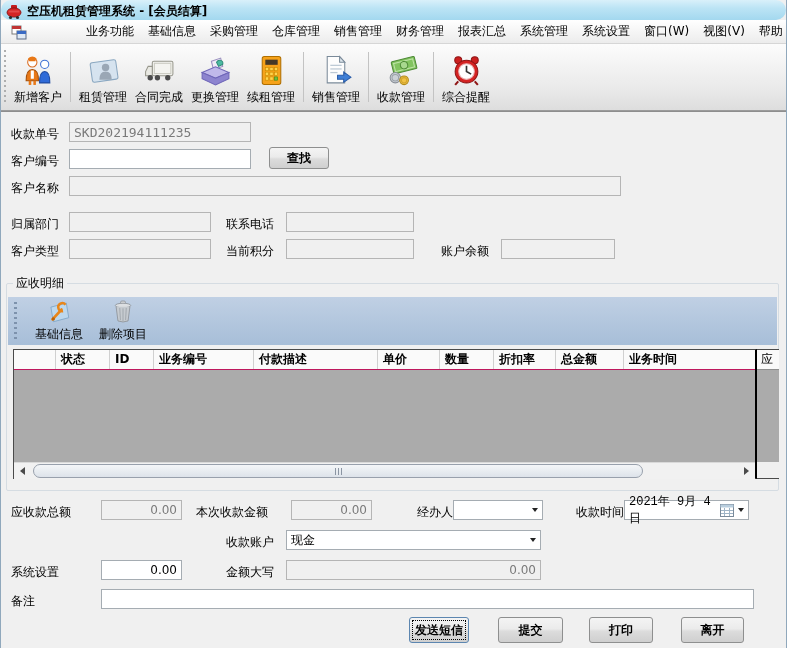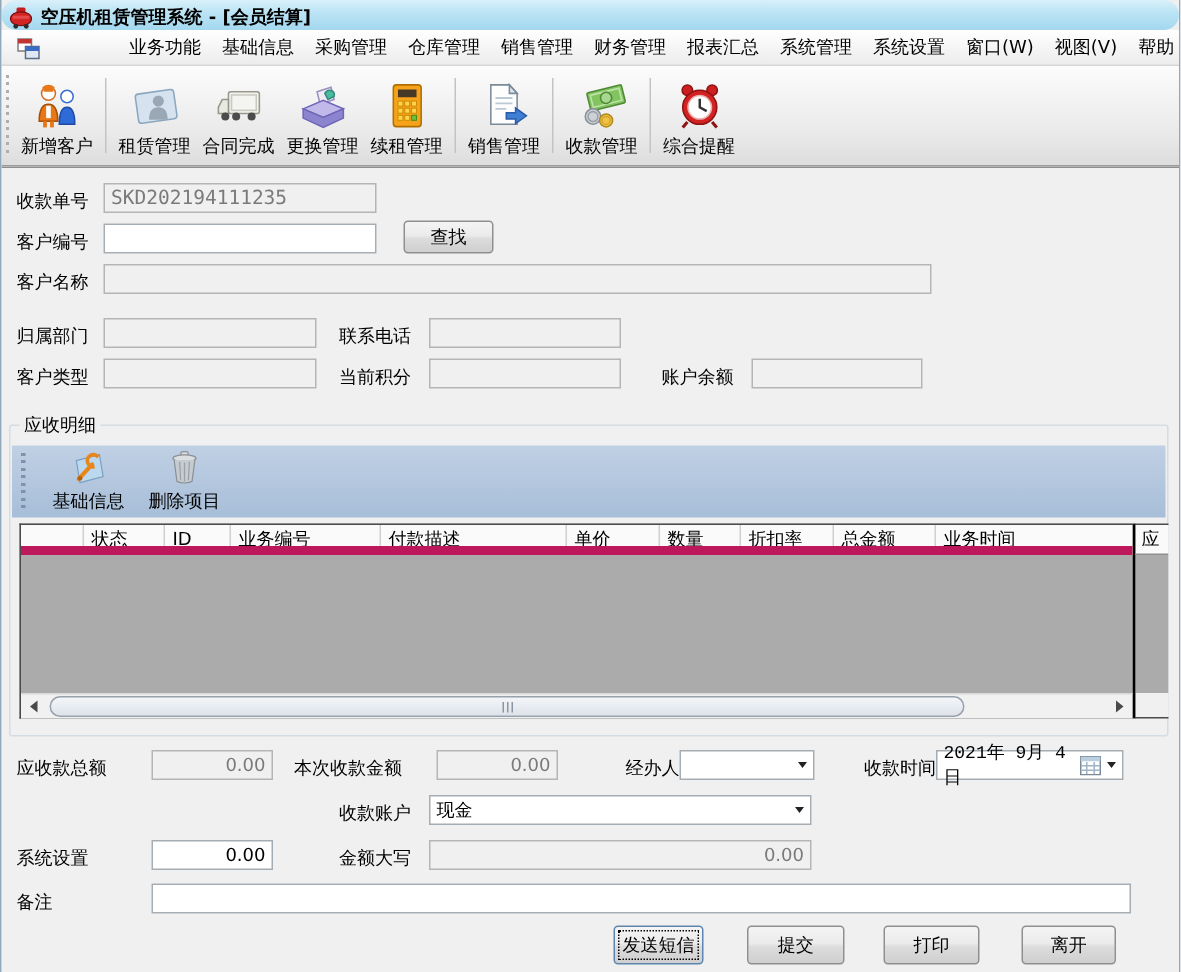--- a/index.html
+++ b/index.html
@@ -29,36 +29,36 @@
   .lbl { position:absolute; white-space:nowrap; }
   .fld { position:absolute; height:20px; display:flex; align-items:center; padding:0 4px; font-size:12px; }
   .ro  { background:#f0f0f0; border:1px solid #b5b5b5; color:#7a7a7a; }
   .ed  { background:#ffffff; border:1px solid #a5acb2; color:#000; }
   .num { justify-content:flex-end; }
   input.fld { font-family:"DejaVu Sans","Liberation Sans",sans-serif; outline:none; display:block; }
   input.num { text-align:right; }
   .mono { font-family:"DejaVu Sans Mono","Liberation Mono",monospace; font-size:13px; }
 
   .btn { position:absolute; border:1px solid #8e8f8f; border-radius:3px; font-size:12px; color:#000;
-         background:linear-gradient(#f4f4f4,#ebebeb 45%,#dcdcdc 55%,#cfcfcf); display:flex; align-items:center; justify-content:center; cursor:default; }
+         background:linear-gradient(#f4f4f4,#ebebeb 45%,#dcdcdc 55%,#cfcfcf); display:flex; align-items:center; justify-content:center; cursor:default;font-weight:bold; }
   .btn.focused { outline:1px dotted #000; outline-offset:-4px; border-color:#5c86b0; }
 
   
   .groupbox { position:absolute; left:5px; top:171px; width:773px; height:208px; border:1px solid #d5dce2; border-radius:2px; }
   .gb-title { position:absolute; left:12px; top:163px; background:#f0f0f0; padding:0 3px; z-index:2; }
 
   
   .dtoolbar { position:absolute; left:7px; top:185px; width:769px; height:48px; background:linear-gradient(#c0d0e4,#a7bed8); display:flex; align-items:center; }
   .d-grip { width:3px; height:38px; margin:0 10px 0 6px; background:repeating-linear-gradient(180deg,#7d92ac 0 2px,transparent 2px 5px); }
   .d-item { width:64px; display:flex; flex-direction:column; align-items:center; gap:1px; cursor:default; }
   .d-item svg { width:26px; height:26px; }
 
   
   .grid { position:absolute; left:12px; top:237px; width:744px; height:130px; background:#ababab; border:1px solid #4a4a4a; border-right:2px solid #000; }
-  .g-head { display:flex; height:20px; background:#fafafa; border-bottom:6px solid #be185d; overflow:hidden; }
+  .g-head { display:flex; height:20px; background:#fafafa; border-bottom:1px solid #be185d; overflow:hidden;font-weight:bold; }
   .g-cell { height:20px; line-height:19px; padding-left:5px; border-right:1px solid #d0d0d0; font-size:12px; white-space:nowrap; overflow:hidden; flex:0 0 auto; }
   .g-cell:nth-child(1){width:42px} .g-cell:nth-child(2){width:54px} .g-cell:nth-child(3){width:44px}
   .g-cell:nth-child(4){width:100px} .g-cell:nth-child(5){width:124px} .g-cell:nth-child(6){width:62px}
   .g-cell:nth-child(7){width:54px} .g-cell:nth-child(8){width:62px} .g-cell:nth-child(9){width:68px}
   .g-cell:nth-child(10){width:131px; border-right:none}
   .g-body { height:92px; background:#ababab; }
   .g-strip { position:absolute; left:756px; top:237px; width:22px; height:130px; border-top:1px solid #4a4a4a; border-bottom:1px solid #4a4a4a; overflow:hidden; }
   .g-strip .s-head { height:20px; background:#fafafa; border-bottom:1px solid #8f8f8f; padding-left:4px; line-height:19px; white-space:nowrap; }
   .g-strip .s-body { height:92px; background:#ababab; }
   .g-strip .s-foot { height:16px; background:#f0f0f0; }

